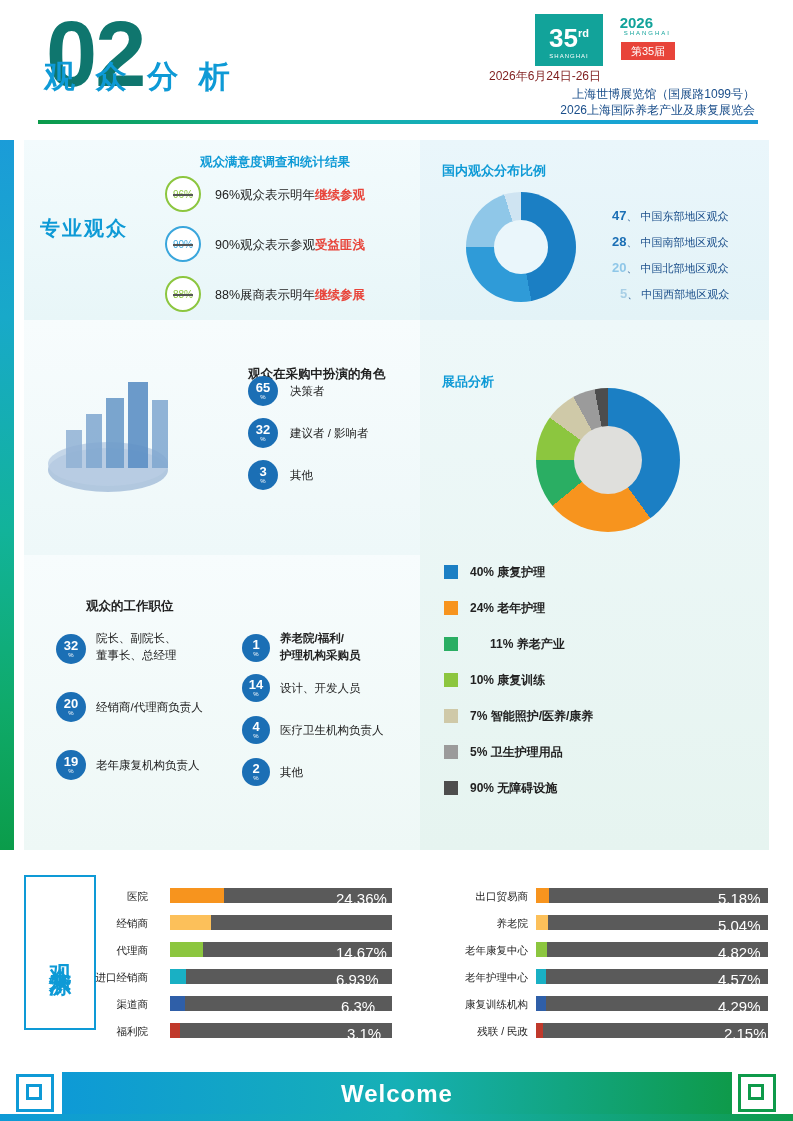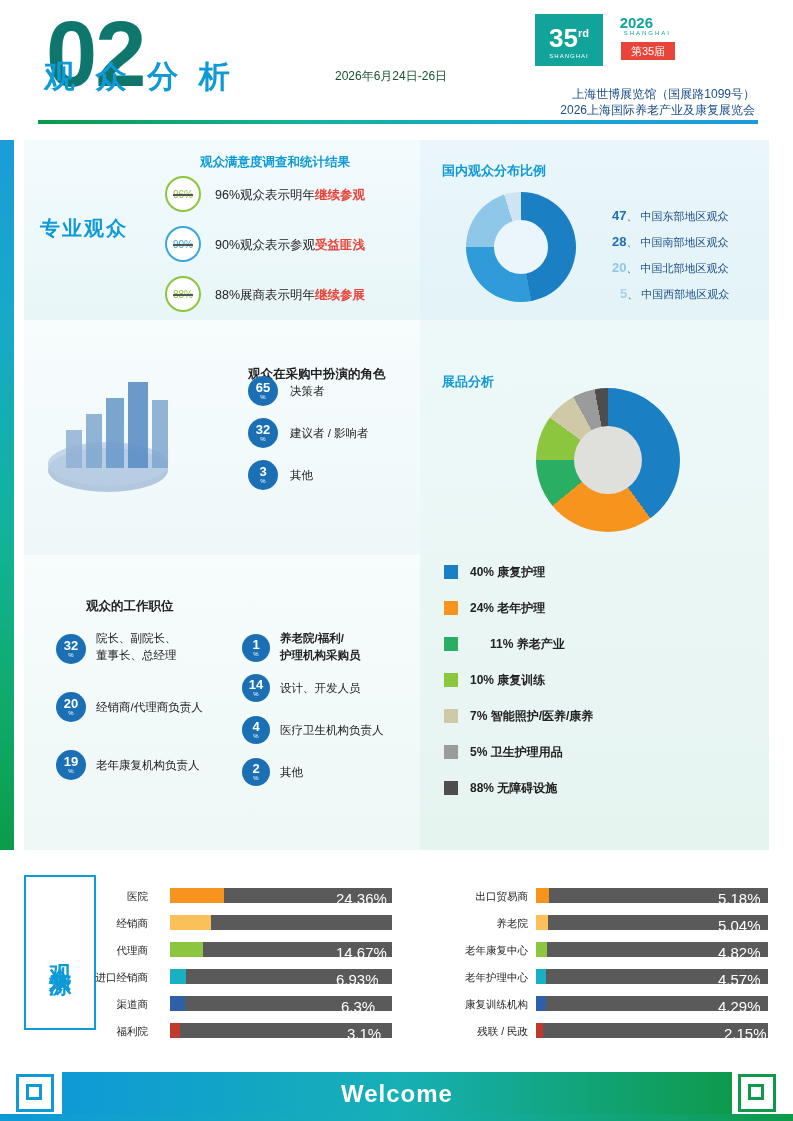--- a/index.html
+++ b/index.html
@@ -28,21 +28,21 @@
 
   .logo-box { position:absolute; right:190px; top:14px; width:68px; height:52px;
      background:#12a39a; color:#fff; text-align:center; }
   .logo-35 { font-size:26px; font-weight:bold; line-height:30px; padding-top:4px; }
   .logo-35 sup { font-size:11px; }
   .logo-sh { font-size:6px; letter-spacing:1px; }
   .yr-2026 { position:absolute; right:140px; top:14px; font-size:15px; font-weight:bold; color:#12a39a; }
   .yr-sh { position:absolute; right:122px; top:30px; font-size:6px; letter-spacing:2px; color:#12a39a; }
   .badge-35 { position:absolute; right:118px; top:42px; width:54px; height:18px; background:#e8443a;
      color:#fff; font-size:11px; text-align:center; line-height:18px; }
-  .hdr-line1 { position:absolute; right:38px; top:68px; font-size:12px; color:#14532d; text-align:left; width:420px; }
+  .hdr-line1 { position:absolute; right:38px; top:68px; font-size:12px; color:#7f1d1d; text-align:center; width:420px; }
   .hdr-line2 { position:absolute; right:38px; top:86px; font-size:12px; color:#1a4e8a; text-align:right; width:420px; }
   .hdr-line3 { position:absolute; right:38px; top:102px; font-size:12px; color:#1a4e8a; text-align:right; width:420px; }
 
   
   .panel { position:absolute; }
   .p-a { left:24px; top:140px; width:396px; height:180px;
      background:linear-gradient(180deg,#f3fbfd 0%, #e8f6f8 100%); }
   .p-b { left:420px; top:140px; width:349px; height:180px;
      background:linear-gradient(180deg,#eaf6fb 0%, #e3f3f7 100%); }
   .p-c { left:24px; top:320px; width:396px; height:235px;
@@ -205,21 +205,21 @@
 <div class="sw-label" style="left:470px; top:600px;">24% 老年护理</div>
 <div class="sw" style="left:444px; top:637px; background:#2aae63;"></div>
 <div class="sw-label" style="left:470px; top:636px;margin-left:20px;">11% 养老产业</div>
 <div class="sw" style="left:444px; top:673px; background:#8cc63f;"></div>
 <div class="sw-label" style="left:470px; top:672px;">10% 康复训练</div>
 <div class="sw" style="left:444px; top:709px; background:#cfc9a8;"></div>
 <div class="sw-label" style="left:470px; top:708px;">7% 智能照护/医养/康养</div>
 <div class="sw" style="left:444px; top:745px; background:#9b9b9b;"></div>
 <div class="sw-label" style="left:470px; top:744px;">5% 卫生护理用品</div>
 <div class="sw" style="left:444px; top:781px; background:#4d4d4d;"></div>
-<div class="sw-label" style="left:470px; top:780px;">88% 无障碍设施</div>
+<div class="sw-label" style="left:470px; top:780px;">90% 无障碍设施</div>
 
 <div class="sec-title" style="position:absolute; left:86px; top:598px; color:#222; font-size:12.5px;">观众的工作职位</div>
 
 <div class="circ" style="left:56px; top:634px; width:30px; height:30px;">
     <b>32</b>
     <i>%</i>
   </div>
 <div class="circ-label" style="left:96px; top:630px; width:130px; white-space:pre-line; line-height:17px;">院长、副院长、
 董事长、总经理</div>
 

